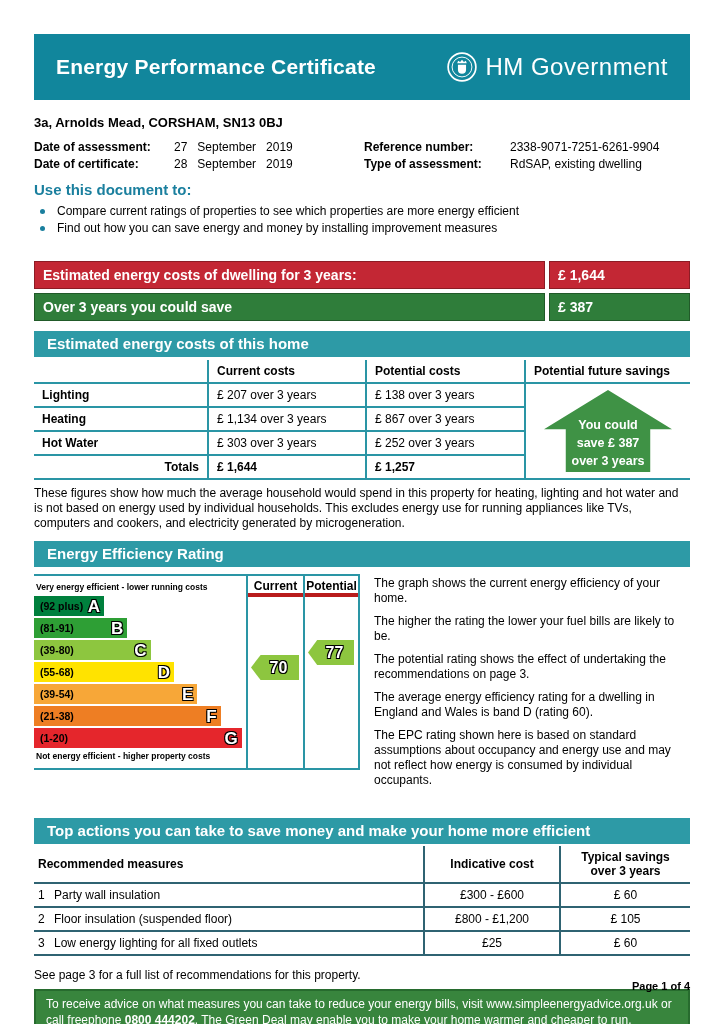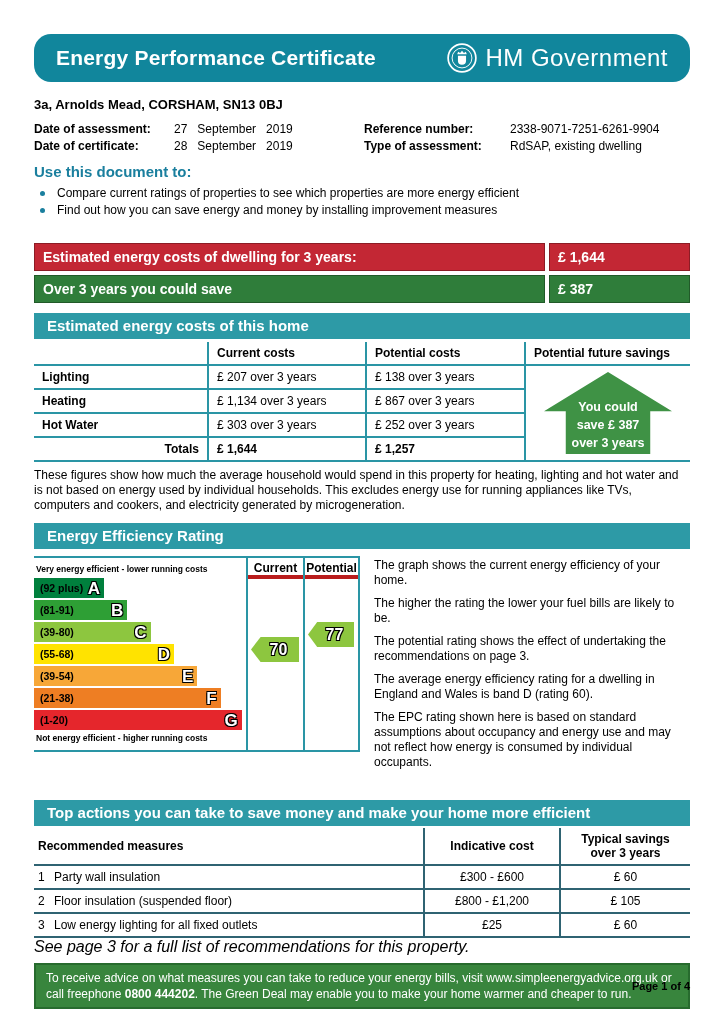--- a/index.html
+++ b/index.html
@@ -7,23 +7,22 @@
   body {
     width: 724px; height: 1024px;
     font-family: "Liberation Sans", sans-serif;
     color: #000;
     position: relative;
   }
   .page { position:absolute; inset:0; padding: 34px 34px 0 34px; }
 
   
   .masthead {
-    height: 48px; display:flex; align-items:center; justify-content:space-between;
+    height: 66px; display:flex; align-items:center; justify-content:space-between;
     padding: 0 22px;
-    border-radius: 17px;
   }
   .masthead-title { color:#fff; font-size:21px; font-weight:bold; letter-spacing:.2px; }
   .gov-logo { display:flex; align-items:center; gap:7px; color:#fff; }
   .gov-logo .logo-text { font-size:24px; font-weight:400; letter-spacing:.5px; }
 
   
   .address { margin-top:15px; font-size:13px; font-weight:bold; }
   .details { margin-top:9px; display:flex; font-size:12px; line-height:17px; }
   .details-col.left  { width:330px; }
   .details-col.right { flex:1; }
@@ -128,21 +127,21 @@
   .rec th, .rec td { padding:4px 8px; }
   .rec thead th { font-weight:bold; border-bottom:2px solid #2f6372; }
   .rec thead th.measures { text-align:left; padding-left:4px; }
   .rec thead th.center { text-align:center; line-height:14px; }
   .rec .vline { border-left:2px solid #2f6372; }
   .rec tbody td { border-bottom:2px solid #2f6372; }
   .rec td.measure-cell { padding-left:4px; }
   .rec td.center { text-align:center; }
   .rec .mnum { display:inline-block; width:16px; }
 
-  .see-note { margin-top:0; font-size:16px;font-style:italic; }
+  .see-note { margin-top:12px; font-size:12px; }
 
   
   .advice {
     margin-top:7px; color:#fff; font-size:12px; line-height:16px;
     padding:5px 10px; border:2px solid #276b2e;
   }
   .advice b { font-weight:bold; }
 
   .pagenum { position:absolute; right:34px; bottom:32px; font-size:11px; font-weight:bold; }
 </style>
@@ -291,21 +290,21 @@
         </div>
         <div class="band band-f" style="background-color: rgb(238, 126, 35);">
           <span class="range">(21-38)</span>
           <span class="letter outline-txt">F</span>
         </div>
         <div class="band band-g" style="background-color: rgb(229, 38, 44);">
           <span class="range">(1-20)</span>
           <span class="letter outline-txt">G</span>
         </div>
 
-        <div class="scale-label bottom">Not energy efficient - higher running costs</div>
+        <div class="scale-label bottom">Not energy efficient - higher property costs</div>
       </div>
 
       <div class="chart-col current">
         <div class="col-head">Current</div>
         <div class="rating-arrow current" style="background-color: rgb(141, 198, 63);">
           <span class="num outline-txt">70</span>
         </div>
       </div>
 
       <div class="chart-col potential">

